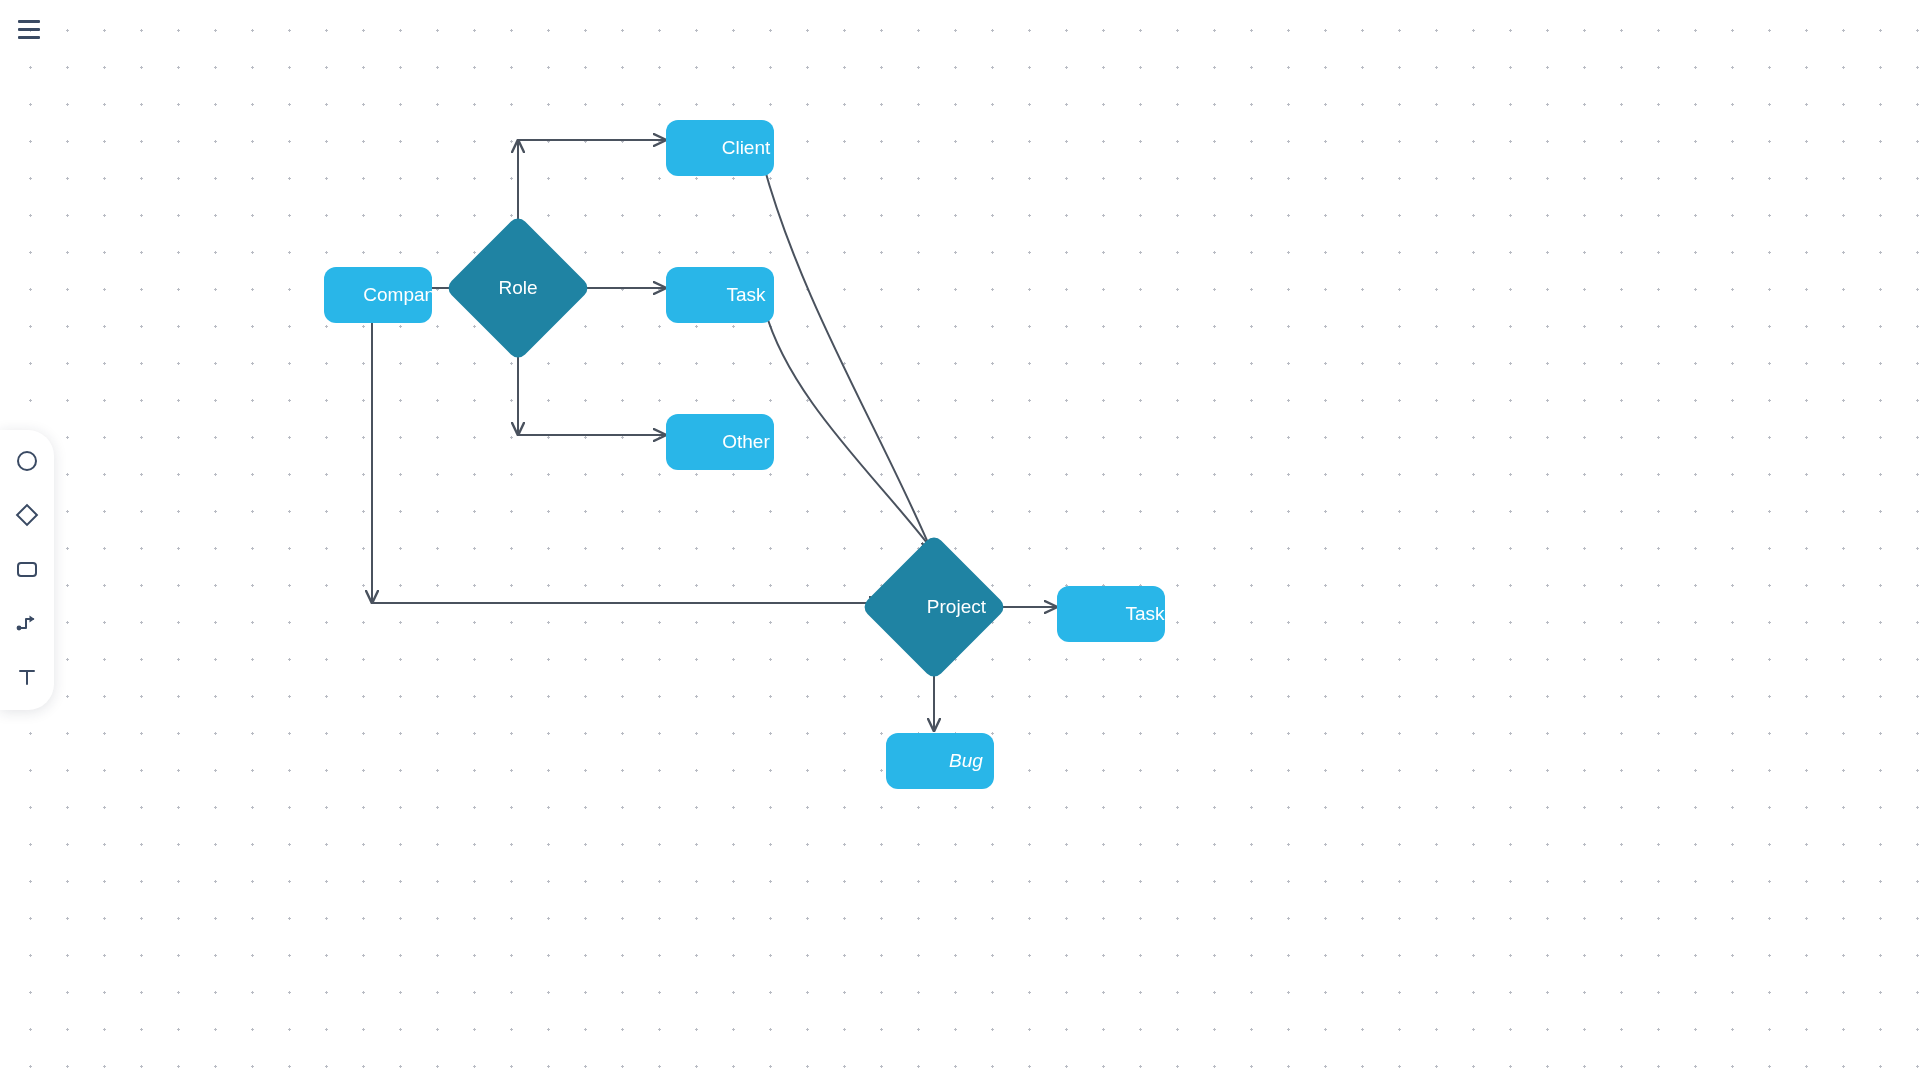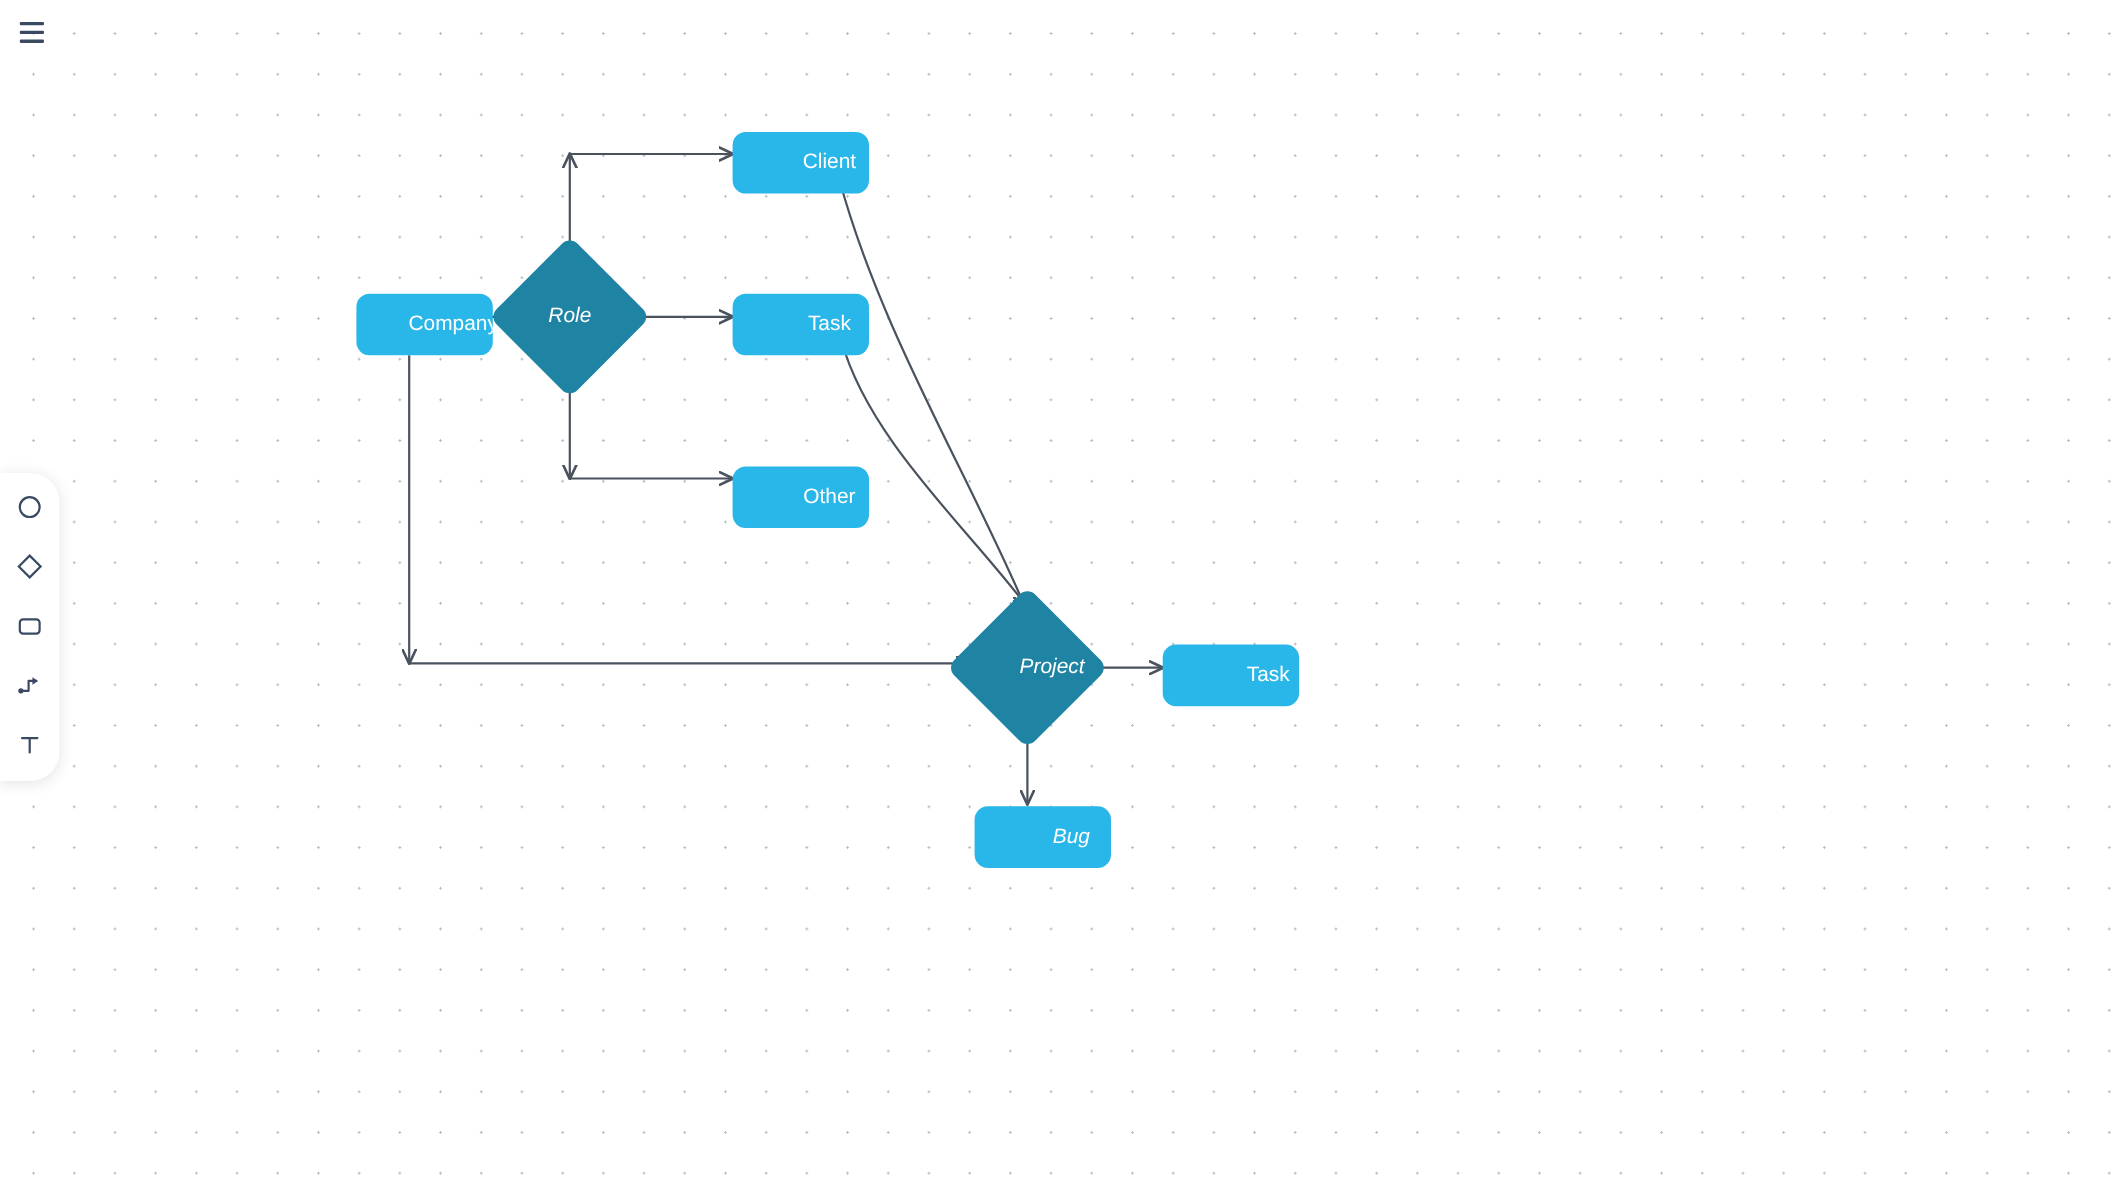--- a/index.html
+++ b/index.html
@@ -79,36 +79,36 @@
   .node {
     position: absolute;
     z-index: 12;
     display: flex;
     align-items: center;
     justify-content: center;
   }
 
   
   .node-rect {
-    width: 124px; height: 56px;
+    width: 108px; height: 56px;
     background: #29b6e8;
     border-radius: 12px;
     overflow: hidden;
   }
   .node-rect .node-label {
     position: relative;
     left: 26px;
     color: #ffffff;
     font-size: 19px;
     white-space: nowrap;
   }
 
   
   .node-diamond {
-    width: 104px; height: 104px; font-style: italic;
+    width: 104px; height: 104px;
   }
   .node-diamond .diamond-shape {
     position: absolute;
     left: 0; top: 0;
     width: 104px; height: 104px;
     background: #1f83a3;
     border-radius: 10px;
     transform: rotate(45deg);
   }
   .node-diamond .node-label {
@@ -213,21 +213,21 @@
     </div>
 
     <div class="node node-rect" style="left:666px; top:120px;">
       <span class="node-label">Client</span>
     </div>
 
     <div class="node node-rect" style="left:666px; top:267px;">
       <span class="node-label">Task</span>
     </div>
 
-    <div class="node node-rect" style="left:666px; top:424px;justify-content:center;">
+    <div class="node node-rect" style="left:666px; top:414px;justify-content:center;">
       <span class="node-label">Other</span>
     </div>
 
     <div class="node node-diamond" style="left:882px; top:555px;justify-content:flex-end;">
       <span class="diamond-shape"></span>
       <span class="node-label">Project</span>
     </div>
 
     <div class="node node-rect" style="left:1057px; top:586px;padding-left:16px;">
       <span class="node-label">Task</span>

